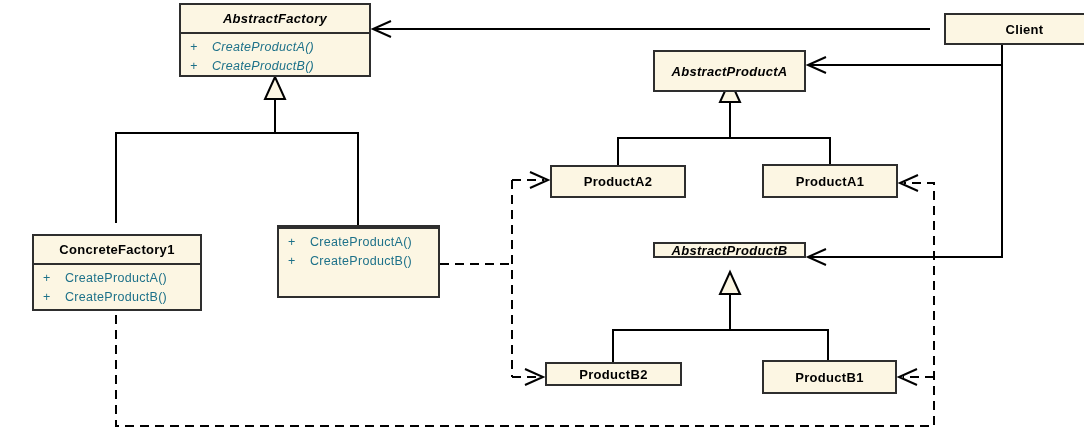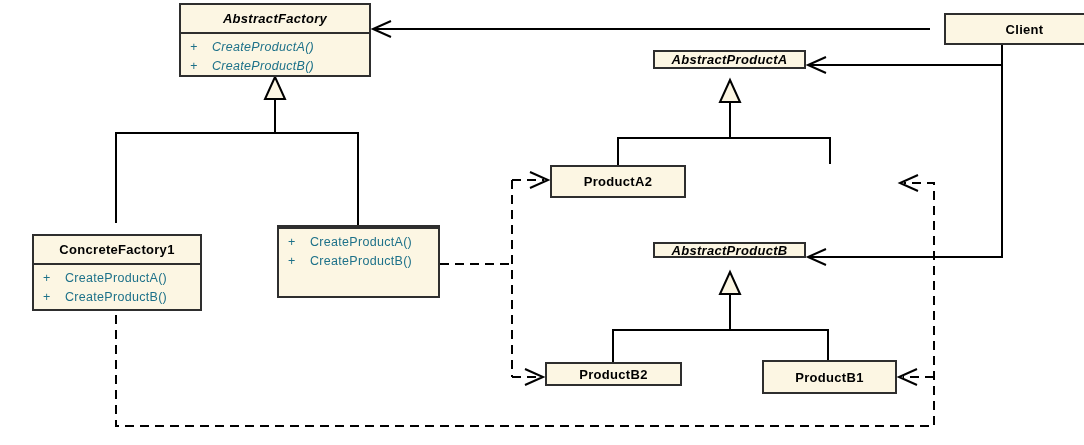--- a/index.html
+++ b/index.html
@@ -109,28 +109,31 @@
         <span class="vis">+</span>
         <span>CreateProductB()</span>
       </div>
     </div>
   </div>
 
   <div class="uml-class single" style="left:944px;top:13px;width:161px;height:32px">
     <div class="uml-title">Client</div>
   </div>
 
-  <div class="uml-class single abstract" style="left:653px;top:50px;width:153px;height:19px">
+  <div class="uml-class single abstract" style="left:653px;top:50px;width:153px;height:42px">
     <div class="uml-title">AbstractProductA</div>
   </div>
 
   <div class="uml-class single" style="left:550px;top:165px;width:136px;height:33px">
     <div class="uml-title">ProductA2</div>
   </div>
 
+  <div class="uml-class single" style="left:762px;top:164px;width:136px;height:34px">
+    <div class="uml-title">ProductA1</div>
+  </div>
 
   <div class="uml-class two-comp" style="left:32px;top:234px;width:170px;height:77px">
     <div class="uml-title">ConcreteFactory1</div>
     <div class="uml-methods">
       <div class="uml-method">
         <span class="vis">+</span>
         <span>CreateProductA()</span>
       </div>
       <div class="uml-method">
         <span class="vis">+</span>

